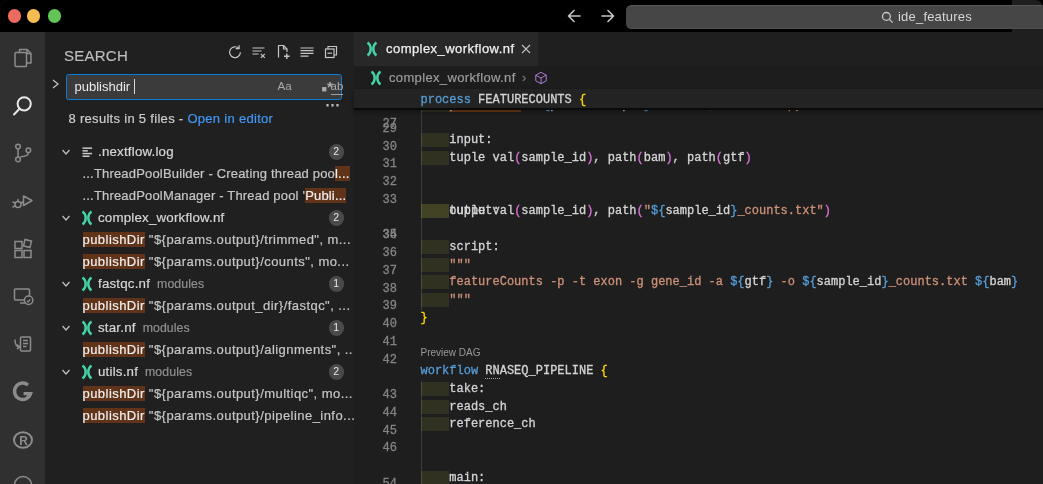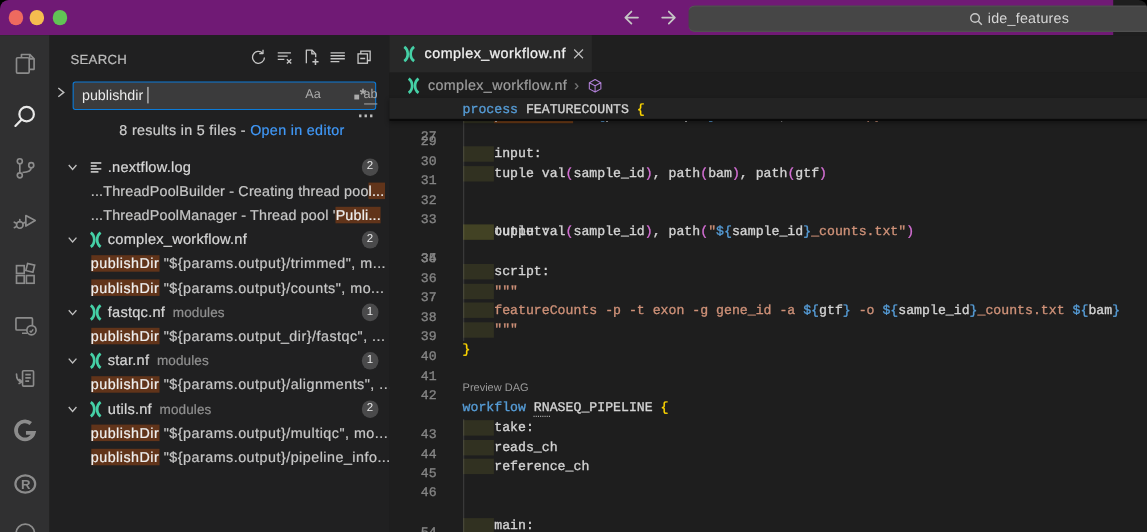--- a/index.html
+++ b/index.html
@@ -1,35 +1,35 @@
 <!DOCTYPE html>
 <html><head>
 <meta charset="utf-8">
 <style>
   html,body{margin:0;padding:0;background:#000;}
   body{width:1043px;height:484px;overflow:hidden;font-family:"Liberation Sans",sans-serif;}
   #win{position:absolute;left:0;top:0;width:1043px;height:484px;border-radius:8px 8px 0 0;overflow:hidden;background:#1e1e1e;}
   .abs{position:absolute;}
   
-  #title{position:absolute;left:0;top:0;width:1012px;height:32px;background:#701a75;}
+  #title{position:absolute;left:0;top:0;width:1012px;height:32px;background:#000000;}
   .tl{position:absolute;top:9.2px;width:13.6px;height:13.6px;border-radius:50%;}
   #addr{position:absolute;left:626px;top:5px;width:425px;height:23.5px;border-radius:5.5px;background:#464646;box-shadow:inset 0 1px 0 rgba(255,255,255,.09), inset 0 -1px 0 rgba(255,255,255,.06);}
   #addr .txt{position:absolute;left:272px;top:0;line-height:23px;font-size:13px;color:#d6d6d6;letter-spacing:.2px;}
   
   #act{position:absolute;left:0;top:32px;width:45px;height:452px;background:#303031;}
   #act svg{position:absolute;left:10.5px;}
   
   #side{position:absolute;left:45px;top:32px;width:309px;height:452px;background:#202021;overflow:hidden;}
-  #schdr{position:absolute;left:19px;top:15px;font-size:12px;color:#bcbcbc;letter-spacing:.25px;-webkit-text-stroke:.2px;}
+  #schdr{position:absolute;left:19px;top:15px;font-size:15px;color:#bcbcbc;letter-spacing:.25px;-webkit-text-stroke:.2px;}
   .hic{position:absolute;top:12px;}
   #sinput{position:absolute;left:20.5px;top:42px;width:276px;height:26px;box-sizing:border-box;background:#3b3b3c;border:1.2px solid #0c7bd8;border-radius:2.5px;}
   #sinput .q{position:absolute;left:8px;top:0;line-height:23.5px;font-size:13px;color:#ebebeb;}
   #caret{position:absolute;left:67.5px;top:4px;width:1.4px;height:15px;background:#d8d8d8;}
   .tgl{position:absolute;top:0;height:23.5px;line-height:23.5px;color:#ababab;font-size:11.5px;}
-  #resline{position:absolute;left:23.5px;top:79px;font-size:13px;color:#cccccc;letter-spacing:.3px;margin-left:40px;-webkit-text-stroke:.2px;}
+  #resline{position:absolute;left:23.5px;top:79px;font-size:13px;color:#cccccc;letter-spacing:.3px;-webkit-text-stroke:.2px;}
   #resline a{color:#4098f7;text-decoration:none;}
   .trow{position:absolute;left:0;width:100%;height:22px;line-height:22px;font-size:13px;color:#d6d6d6;white-space:nowrap;overflow:hidden;}
   .trow .chev{position:absolute;left:15.5px;top:6px;}
   .trow .fic{position:absolute;left:34px;top:3px;}
   .trow .lbl{position:absolute;left:53px;top:0;font-size:13.3px;letter-spacing:.2px;-webkit-text-stroke:.2px;}
   .trow .mod{color:#8f8f8f;font-size:12.3px;margin-left:7px;letter-spacing:.1px;font-weight:normal;}
   .badge{position:absolute;left:283.5px;top:3.2px;width:15.5px;height:15.5px;border-radius:50%;background:#4a4a4b;color:#e8e8e8;font-size:10.5px;line-height:15.5px;text-align:center;}
   .rrow{position:absolute;left:0;width:309px;height:22px;line-height:22px;font-size:13px;color:#c6c6c6;white-space:pre;overflow:hidden;padding-left:37.5px;box-sizing:border-box;letter-spacing:.45px;-webkit-text-stroke:.2px;}
   .hl{background:#61341a;color:#eeeeee;}
   

